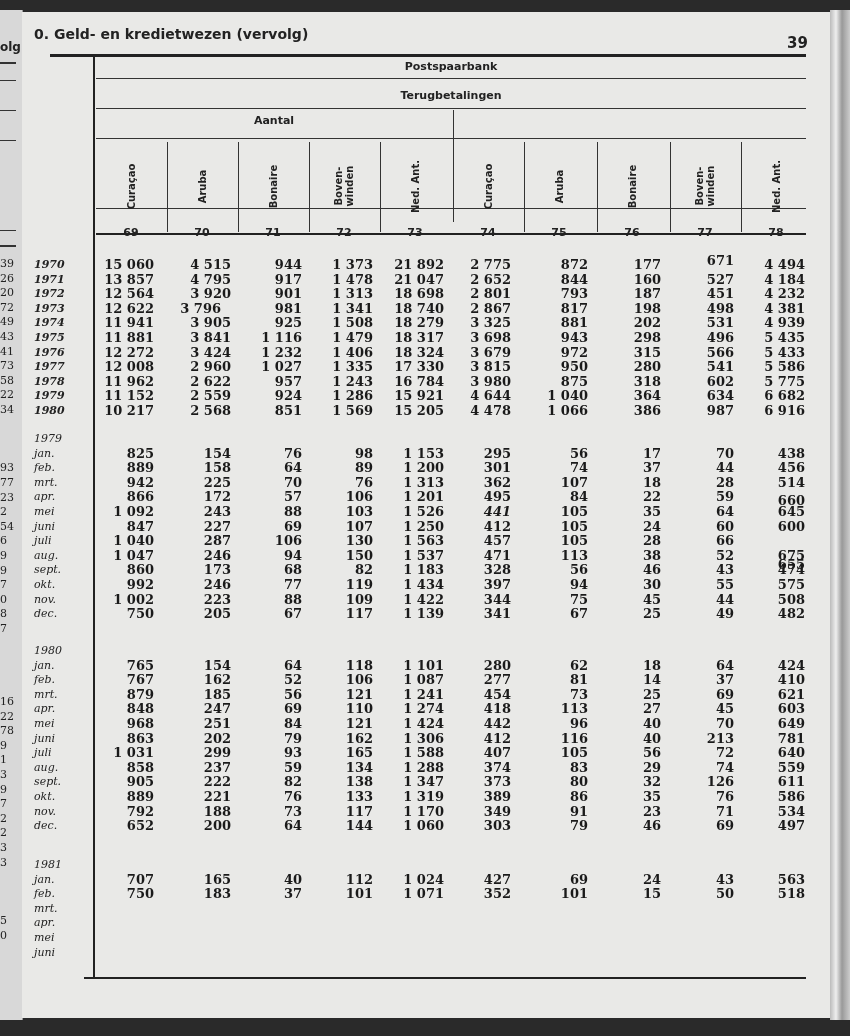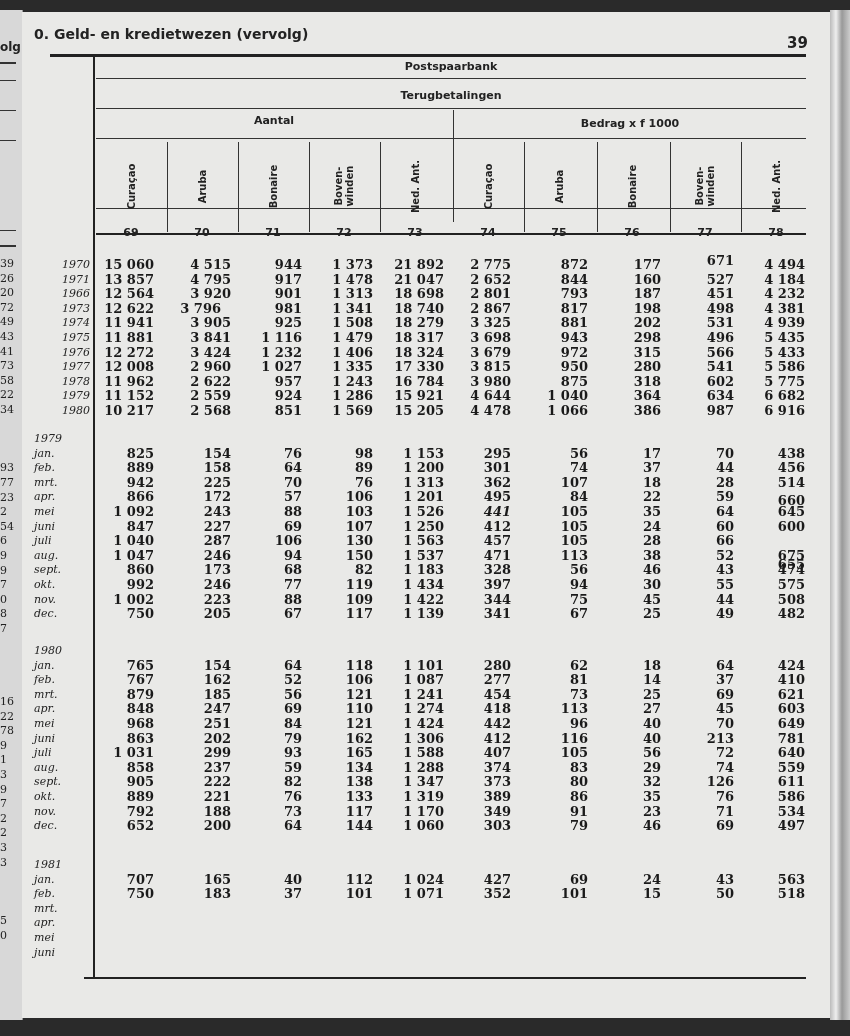--- a/index.html
+++ b/index.html
@@ -48,21 +48,21 @@
     font-size:10px; font-weight:bold; color:#222; text-align:center; line-height:11px; display:block;
   }
   .col-num {
     position:absolute; top:214px; width:70px; text-align:center;
     font-family:"DejaVu Sans", sans-serif; font-size:11px; font-weight:bold; color:#222;
   }
   .label {
     position:absolute; left:12px; width:60px; font-style:italic; font-size:11px; color:#222;
     line-height:14.6px;
   }
-  .label.bold { font-weight:normal;margin-left:28px; }
+  .label.bold { font-weight:bold; }
   .cell {
     position:absolute; font-size:13px; font-weight:bold; color:#1a1a1a; text-align:right;
     line-height:14.6px; white-space:nowrap;
   }
 </style>
 </head>
 <body>
 
 <div class="prev-page">
   <div class="ptext">olg)</div>
@@ -128,21 +128,20 @@
   <div class="page-number">39</div>
 
   <div class="rule-thick" style="left:28px;top:42px;width:756px;"></div>
   <div class="vline-thick" style="left:71px;top:44px;height:922px;"></div>
 
   <div class="hdr" style="left:74px;top:48px;width:710px;">Postspaarbank</div>
   <div class="rule" style="left:74px;top:66px;width:710px;"></div>
   <div class="hdr" style="left:74px;top:77px;width:710px;">Terugbetalingen</div>
   <div class="rule" style="left:74px;top:96px;width:710px;"></div>
   <div class="hdr" style="left:74px;top:102px;width:356px;">Aantal</div>
-  <div class="hdr" style="left:432px;top:105px;width:352px;">Bedrag x f 1000</div>
   <div class="vline" style="left:431px;top:98px;height:112px;"></div>
   <div class="rule" style="left:74px;top:126px;width:710px;"></div>
   <div class="rule" style="left:74px;top:196px;width:710px;"></div>
   <div class="rule-thick" style="left:74px;top:221px;width:710px;height:2px;"></div>
   <div class="rule-thick" style="left:62px;top:965px;width:722px;height:2px;"></div>
 
   <div id="colheads">
       <div class="col-head" style="left: 74px; width: 71px;">
         <span>Curaçao</span>
       </div>
@@ -210,21 +209,21 @@
       <div class="cell" style="top: 260.6px; left: 74px; width: 58px;">13 857</div>
       <div class="cell" style="top: 260.6px; left: 145px; width: 64px;">4 795</div>
       <div class="cell" style="top: 260.6px; left: 216px; width: 64px;">917</div>
       <div class="cell" style="top: 260.6px; left: 287px; width: 64px;">1 478</div>
       <div class="cell" style="top: 260.6px; left: 358px; width: 64px;">21 047</div>
       <div class="cell" style="top: 260.6px; left: 431px; width: 58px;">2 652</div>
       <div class="cell" style="top: 260.6px; left: 502px; width: 64px;">844</div>
       <div class="cell" style="top: 260.6px; left: 575px; width: 64px;">160</div>
       <div class="cell" style="top: 260.6px; left: 648px; width: 64px;">527</div>
       <div class="cell" style="top: 260.6px; left: 719px; width: 64px;">4 184</div>
-      <div class="label bold" style="top: 275.2px;">1966</div>
+      <div class="label bold" style="top: 275.2px;">1972</div>
       <div class="cell" style="top: 275.2px; left: 74px; width: 58px;">12 564</div>
       <div class="cell" style="top: 275.2px; left: 145px; width: 64px;">3 920</div>
       <div class="cell" style="top: 275.2px; left: 216px; width: 64px;">901</div>
       <div class="cell" style="top: 275.2px; left: 287px; width: 64px;">1 313</div>
       <div class="cell" style="top: 275.2px; left: 358px; width: 64px;">18 698</div>
       <div class="cell" style="top: 275.2px; left: 431px; width: 58px;">2 801</div>
       <div class="cell" style="top: 275.2px; left: 502px; width: 64px;">793</div>
       <div class="cell" style="top: 275.2px; left: 575px; width: 64px;">187</div>
       <div class="cell" style="top: 275.2px; left: 648px; width: 64px;">451</div>
       <div class="cell" style="top: 275.2px; left: 719px; width: 64px;">4 232</div>

